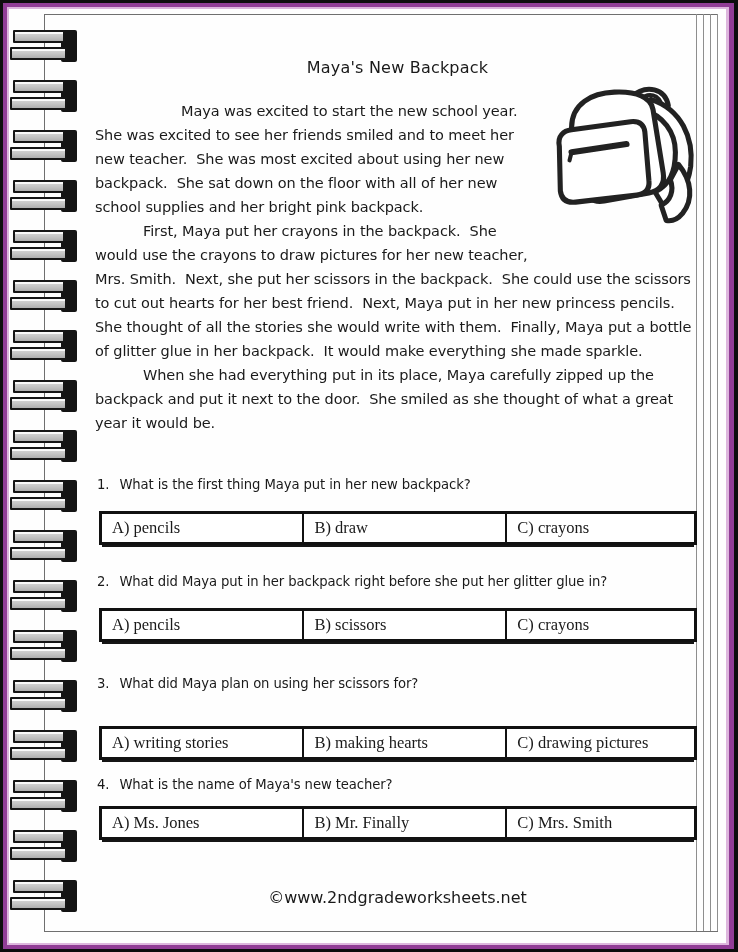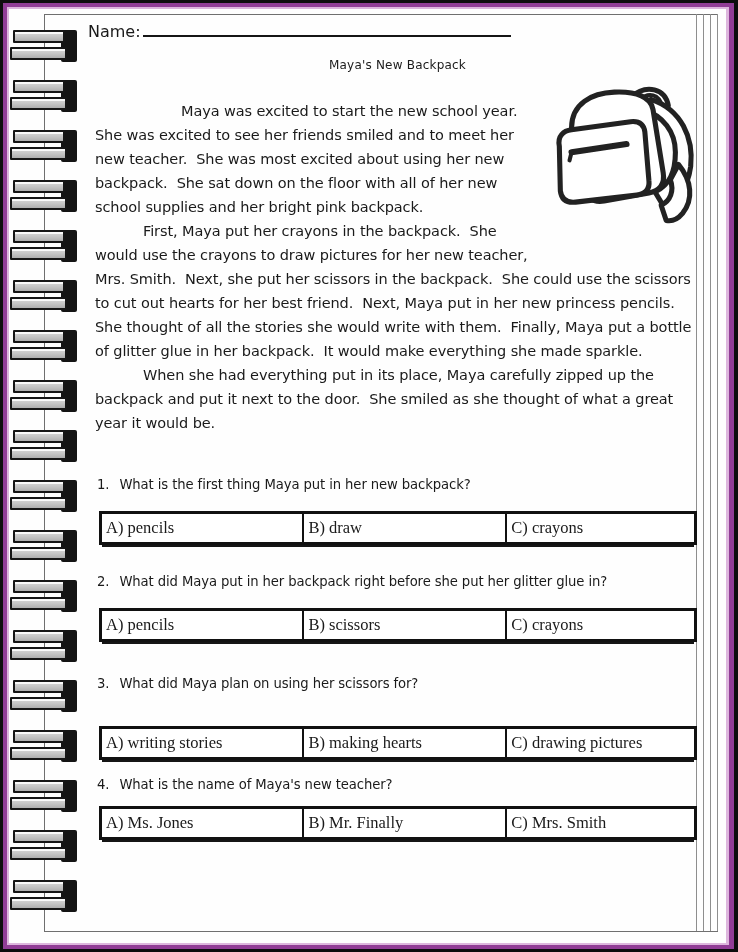--- a/index.html
+++ b/index.html
@@ -24,32 +24,32 @@
   .coil{position:relative;width:68px;height:32px;}
   .coil-conn{position:absolute;left:51px;top:0;width:16px;height:32px;background:#141414;border-radius:2px;}
   .coil-bar{position:absolute;height:13px;box-sizing:border-box;border:2px solid #161616;border-radius:1px;
             background:linear-gradient(180deg,#d8d8d8 0%,#c3c3c3 55%,#aeaeae 100%);
             box-shadow:inset 0 2px 0 rgba(255,255,255,.85);}
   .coil-bar-top{left:3px;top:0;width:52px;}
   .coil-bar-bot{left:0;top:17px;width:57px;}
   
   .name-row{position:absolute;left:88px;top:19px;font-size:16px;}
   .name-line{display:inline-block;width:368px;height:16px;border-bottom:2px solid #151515;margin-left:2px;}
-  .title{position:absolute;left:95px;top:58px;width:605px;text-align:center;font-size:12px;letter-spacing:.2px;}
+  .title{position:absolute;left:95px;top:58px;width:605px;text-align:center;font-size:16px;letter-spacing:.2px;}
   
   .story{position:absolute;left:95px;top:99px;width:608px;font-size:14.5px;line-height:24px;letter-spacing:-0.1px;}
   .story p{margin:0;white-space:pre-wrap;}
   .p1{text-indent:86px;}
   .p2,.p3{text-indent:48px;}
   .bp-float{float:right;width:168px;height:166px;margin:-16px -6px 4px 10px;}
   
   .q{position:absolute;left:97px;display:flex;gap:10px;font-size:13.2px;letter-spacing:-0.1px;}
   .opts{position:absolute;left:99px;width:598px;border-collapse:collapse;table-layout:fixed;
         border:3px solid #111;box-shadow:0 5px 0 -3px #151515;background:#fff;}
-  .opts td{border:2px solid #111;height:26px;padding:1px 2px 1px 4px;
+  .opts td{border:2px solid #111;height:26px;padding:1px 2px 1px 10px;
            font-family:"Liberation Serif","DejaVu Serif",serif;font-size:16.5px;vertical-align:middle;}
   .q1{top:477px;} .t1{top:511px;}
   .q2{top:574px;} .t2{top:608px;}
   .q3{top:676px;} .t3{top:710px;margin-top:16px;}
   .q4{top:777px;} .t4{top:806px;}
   
   .footer{position:absolute;left:95px;top:888px;width:605px;text-align:center;font-size:16px;}
 </style>
 </head>
 <body>
@@ -155,23 +155,20 @@
       <div class="coil-bar coil-bar-top"></div>
       <div class="coil-bar coil-bar-bot"></div>
     </div>
       <div class="coil">
       <div class="coil-conn"></div>
       <div class="coil-bar coil-bar-top"></div>
       <div class="coil-bar coil-bar-bot"></div>
     </div>
     </div>
 
-  <div class="name-row">
-    <span>Name:</span><span class="name-line"></span>
-  </div>
   <div class="title">Maya's New Backpack</div>
 
   <div class="story">
     <div class="bp-float">
       <svg width="168" height="156" viewBox="0 0 165 150" preserveAspectRatio="xMidYMin meet">
         <g fill="#ffffff" stroke="#222" stroke-width="5" stroke-linejoin="round" stroke-linecap="round">
 
           <path d="M88,14 C104,0 122,6 125,22" fill="none"></path>
           <path d="M96,17 C106,8 116,11 119,23" fill="none" stroke-width="4"></path>
 
@@ -264,14 +261,15 @@
       </colgroup>
     <tbody>
         <tr>
       <td>A) Ms. Jones</td>
       <td>B) Mr. Finally</td>
       <td>C) Mrs. Smith</td>
     </tr>
   </tbody>
     </table>
 
+  <div class="footer">©www.2ndgradeworksheets.net</div>
 
 </div>
 
 </body></html>

